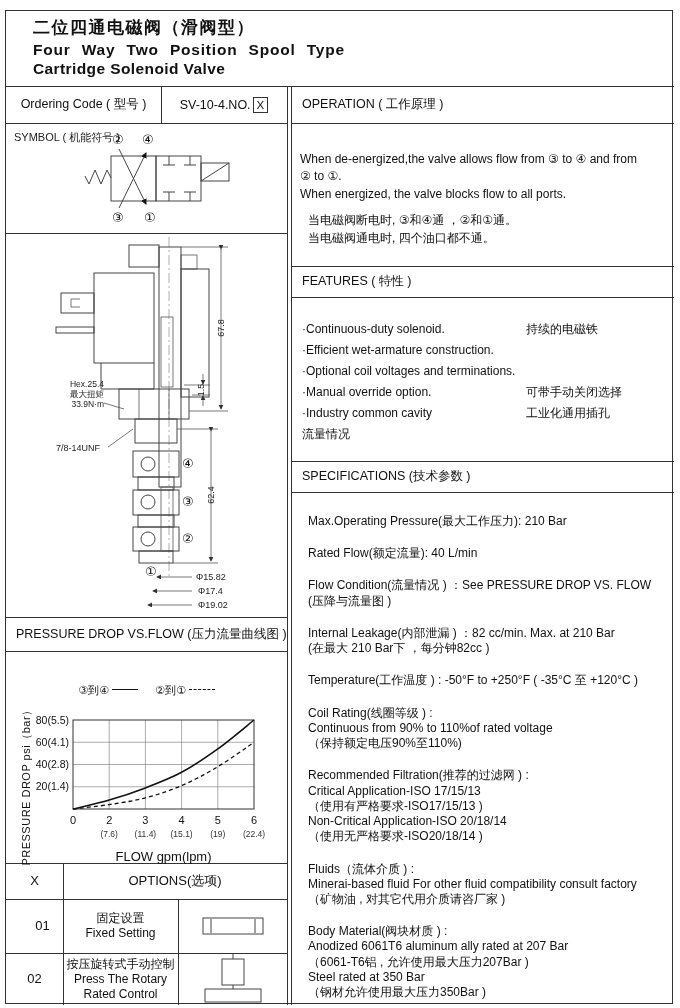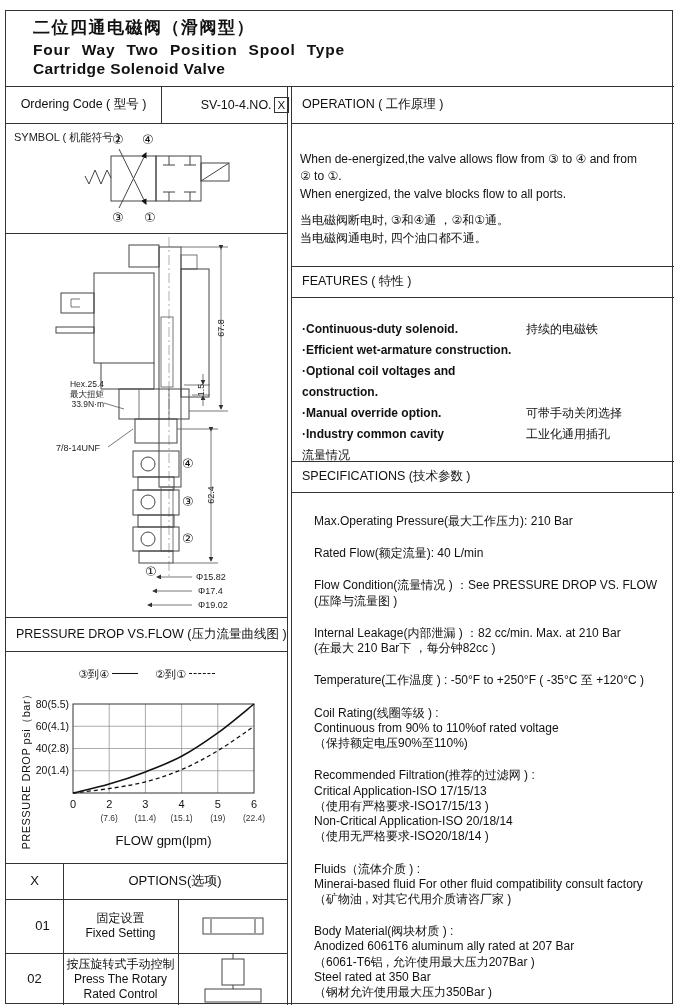--- a/index.html
+++ b/index.html
@@ -18,39 +18,39 @@
   
   .cell{position:absolute;display:flex;align-items:center;justify-content:center;font-size:12.5px;}
   .hdr{position:absolute;display:flex;align-items:center;font-size:12.5px;padding-left:10px;box-sizing:border-box;}
   .xbox{display:inline-block;border:1px solid #333;padding:0 3px;margin-left:2px;font-size:11.5px;line-height:14px;}
 
   .sec-label{position:absolute;font-size:11px;color:#222;}
 
   
   .op-body{position:absolute;left:286px;top:112px;width:382px;padding:28px 8px 0 8px;box-sizing:border-box;font-size:12px;line-height:1.45;}
   .pre{white-space:pre-line;}
-  .op-zh{margin-top:9px;}
+  .op-zh{margin-top:9px;margin-left:8px;}
   .feat-body{position:absolute;left:286px;top:286px;width:382px;padding:22px 4px 0 10px;box-sizing:border-box;}
   .feat-row{display:flex;font-size:12px;line-height:21px;}
-  .feat-en{flex:0 0 224px;font-weight:bold;}
+  .feat-en{flex:0 0 224px;}
   .feat-zh{flex:1;}
   .spec-body{position:absolute;left:286px;top:481px;width:382px;padding:22px 6px 0 8px;box-sizing:border-box;font-size:12px;line-height:1.27;}
-  .spec-p{white-space:pre-line;margin:0 0 17px 14px;}
+  .spec-p{white-space:pre-line;margin:0 0 17px 8px;}
 
   
   .symbol-wrap{position:absolute;left:0;top:112px;width:281px;height:110px;}
   .drawing-wrap{position:absolute;left:0;top:222px;width:281px;height:384px;}
   .port{position:absolute;font-size:13px;color:#111;line-height:1;}
   .dim-rot{position:absolute;transform:rotate(-90deg);transform-origin:center;font-size:9px;color:#222;white-space:nowrap;}
   .dim-txt{position:absolute;font-size:9px;color:#222;white-space:nowrap;}
   .hex-note{position:absolute;left:40px;top:146px;width:58px;font-size:8.5px;line-height:1.2;text-align:right;white-space:pre-line;color:#222;}
   .thread-lbl{position:absolute;left:50px;top:210px;font-size:9px;color:#222;}
 
   
-  .chart-wrap{position:absolute;left:0;top:640px;width:281px;height:212px;}
+  .chart-wrap{position:absolute;left:0;top:656px;width:281px;height:212px;}
   .legend{position:absolute;left:0;top:16px;width:281px;text-align:center;font-size:11px;}
   .leg-item{margin:0 7px;white-space:nowrap;}
   .leg-line{display:inline-block;width:26px;margin:0 0 3px 3px;vertical-align:middle;border-top:1.6px solid #111;}
   .leg-line.dashed{border-top:1.4px dashed #111;}
   .ylabel{position:absolute;left:20px;top:118px;transform:translate(-50%,-50%) rotate(-90deg);font-size:11px;white-space:nowrap;letter-spacing:.5px;}
   #pd-chart-svg{position:absolute;left:0;top:0;}
   #pd-chart-svg .grid{stroke:#888;stroke-width:.7;}
   #pd-chart-svg .plotbox{fill:none;stroke:#333;stroke-width:1;}
   #pd-chart-svg .curve{fill:none;stroke:#111;stroke-width:1.6;}
   #pd-chart-svg .curve.dashed{stroke-dasharray:4 3;stroke-width:1.3;}
@@ -91,21 +91,21 @@
     <div class="hl" style="left:286px;top:286px;width:382px;"></div>
     <div class="hl" style="left:286px;top:450px;width:382px;"></div>
     <div class="hl" style="left:286px;top:481px;width:382px;"></div>
     <div class="vl" style="left:155px;top:75px;height:37px;"></div>
     <div class="vl" style="left:281px;top:75px;height:919px;"></div>
     <div class="vl" style="left:285px;top:75px;height:919px;"></div>
     <div class="vl" style="left:57px;top:852px;height:142px;"></div>
     <div class="vl" style="left:172px;top:888px;height:106px;"></div>
 
     <div class="cell" style="left:0;top:75px;width:155px;height:37px;">Ordering Code ( 型号 )</div>
-    <div class="cell" style="left:155px;top:75px;width:126px;height:37px;padding-left:21px;">
+    <div class="cell" style="left:155px;top:75px;width:126px;height:37px;">
       <span>SV-10-4.NO.</span>
         <span class="xbox">X</span>
     </div>
 
     <div class="symbol-wrap">
       <div class="sec-label" style="left:8px;top:7px;position:absolute;">SYMBOL ( 机能符号 )</div>
       <svg width="281" height="110" viewBox="0 0 281 110">
         <defs>
           <marker id="arr" markerWidth="7" markerHeight="7" refX="5" refY="3" orient="auto">
               <path d="M0,0 L6,3 L0,6 Z" fill="#111"></path>
@@ -304,21 +304,21 @@
     <div class="hdr" style="left:286px;top:255px;width:382px;height:31px;">FEATURES ( 特性 )</div>
     <div class="feat-body">
         <div class="feat-row">
         <span class="feat-en">·Continuous-duty  solenoid.</span>
         <span class="feat-zh">持续的电磁铁</span>
       </div>
         <div class="feat-row">
         <span class="feat-en">·Efficient wet-armature construction.</span>
       </div>
         <div class="feat-row">
-        <span class="feat-en">·Optional coil voltages and construction.</span>
+        <span class="feat-en">·Optional coil voltages and terminations.</span>
       </div>
         <div class="feat-row">
         <span class="feat-en">·Manual override option.</span>
         <span class="feat-zh">可带手动关闭选择</span>
       </div>
         <div class="feat-row">
         <span class="feat-en">·Industry common cavity</span>
         <span class="feat-zh">工业化通用插孔</span>
       </div>
         <div class="feat-row">

